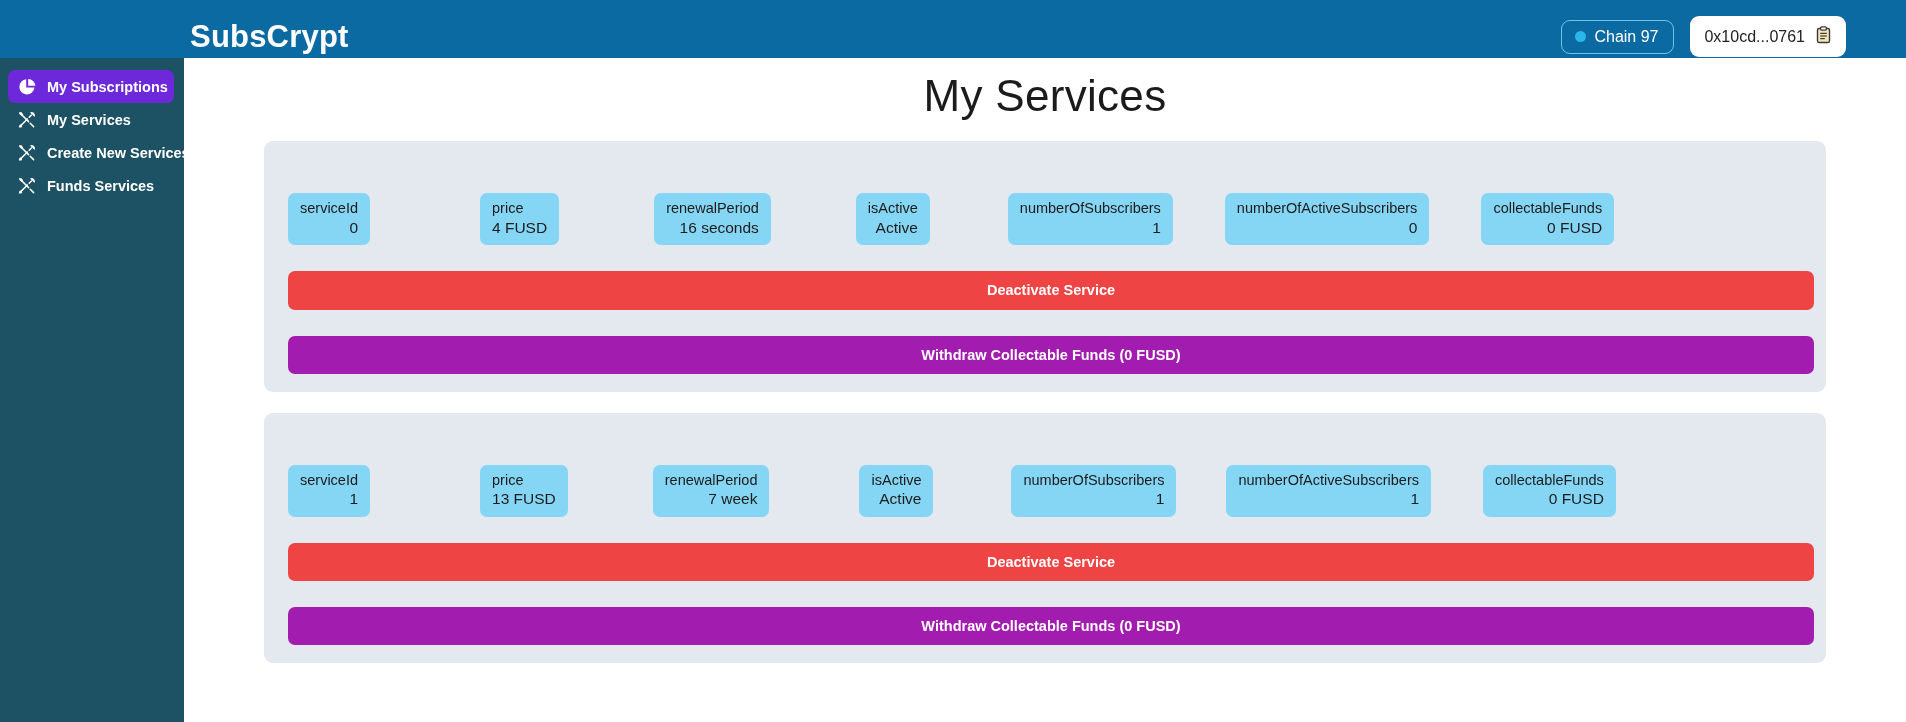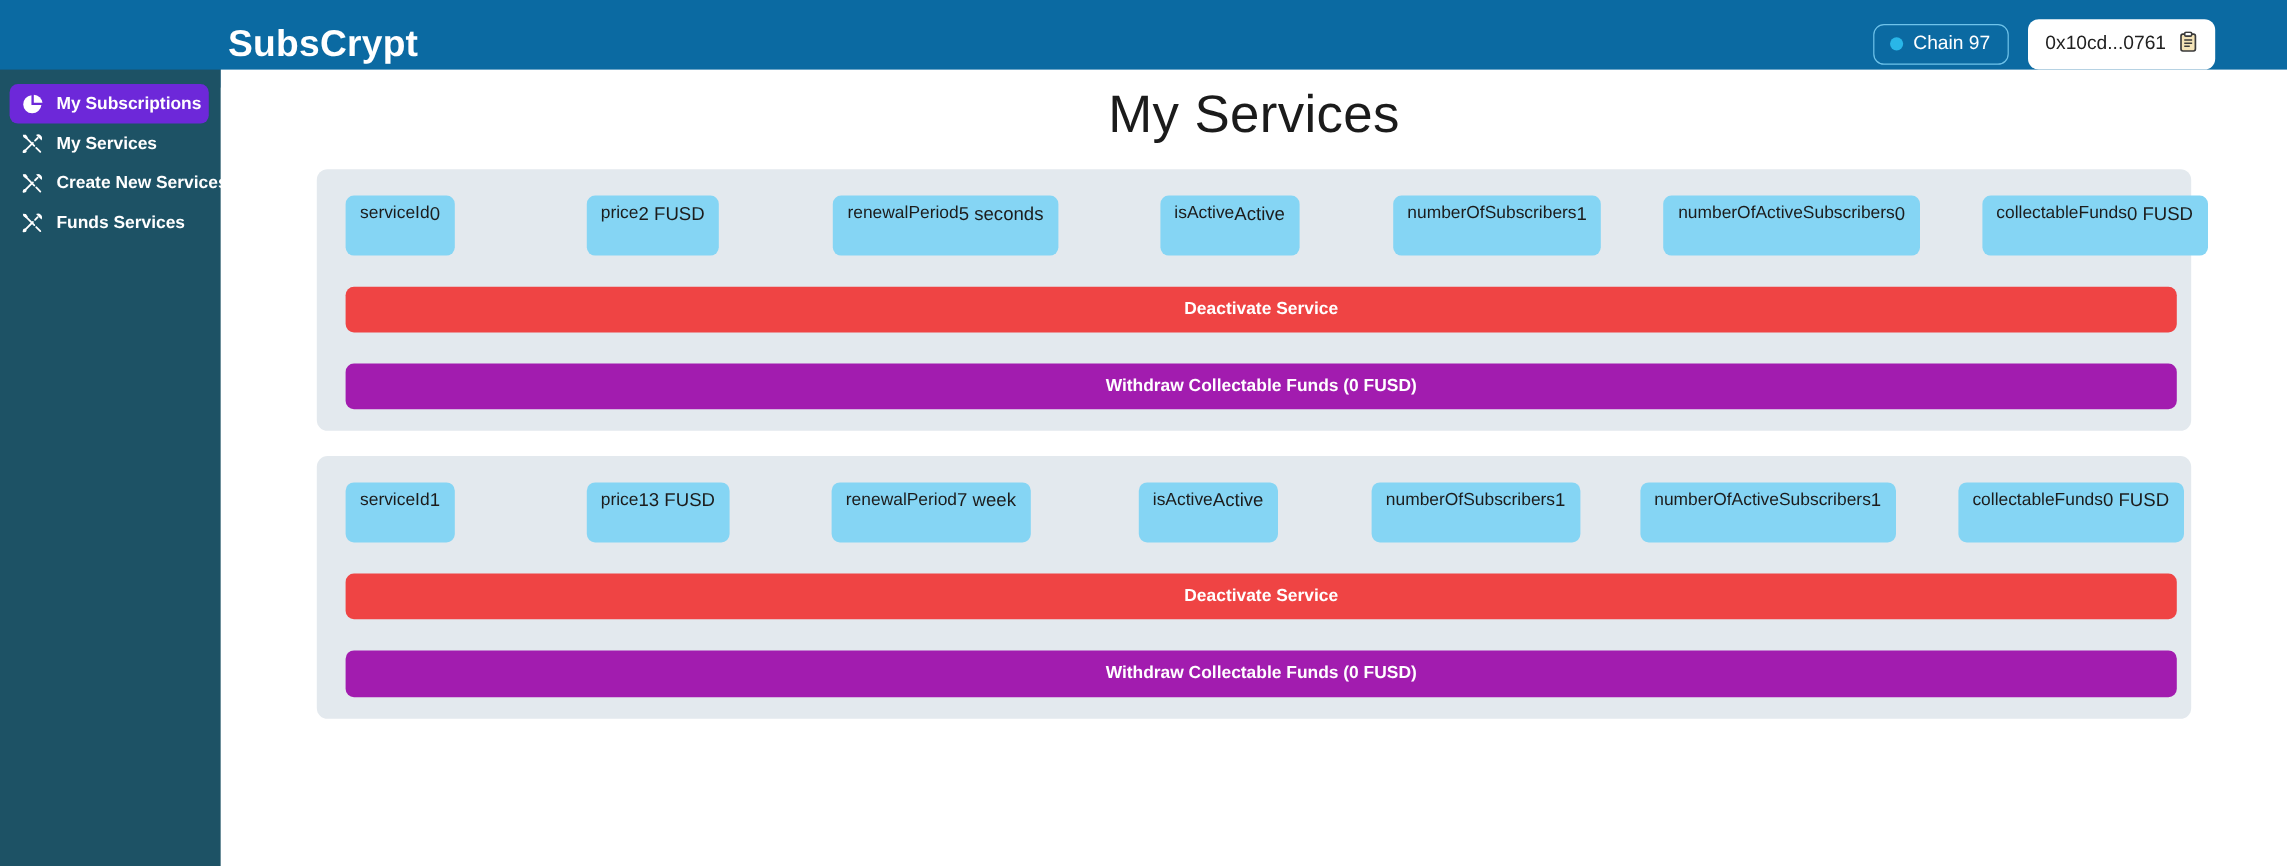--- a/index.html
+++ b/index.html
@@ -108,22 +108,24 @@
   .chip-row {
     display: flex;
     align-items: flex-start;
     width: 100%;
   }
   .chip {
     background: #85d5f4;
     border-radius: 7px;
     padding: 6px 12px 8px 12px;
     display: flex;
+    flex-direction: column;
     line-height: 1.28;
     min-height: 50px;
+    margin-top: 30px;
   }
   .chip-label {
     font-size: 14.5px;
     color: #1c1c1c;
     text-align: left;
     white-space: nowrap;
   }
   .chip-value {
     font-size: 15.5px;
     color: #1c1c1c;
@@ -253,25 +255,25 @@
     <div class="cards">
 
       <div class="service-card">
         <div class="chip-row">
           <div class="chip" style="margin-left:12px">
             <span class="chip-label">serviceId</span>
             <span class="chip-value">0</span>
           </div>
           <div class="chip" style="margin-left:110px">
             <span class="chip-label">price</span>
-            <span class="chip-value">2 FUSD</span>
+            <span class="chip-value">4 FUSD</span>
           </div>
           <div class="chip" style="margin-left:95px">
             <span class="chip-label">renewalPeriod</span>
-            <span class="chip-value">5 seconds</span>
+            <span class="chip-value">16 seconds</span>
           </div>
           <div class="chip" style="margin-left:85px">
             <span class="chip-label">isActive</span>
             <span class="chip-value">Active</span>
           </div>
           <div class="chip" style="margin-left:78px">
             <span class="chip-label">numberOfSubscribers</span>
             <span class="chip-value">1</span>
           </div>
           <div class="chip" style="margin-left:52px">

